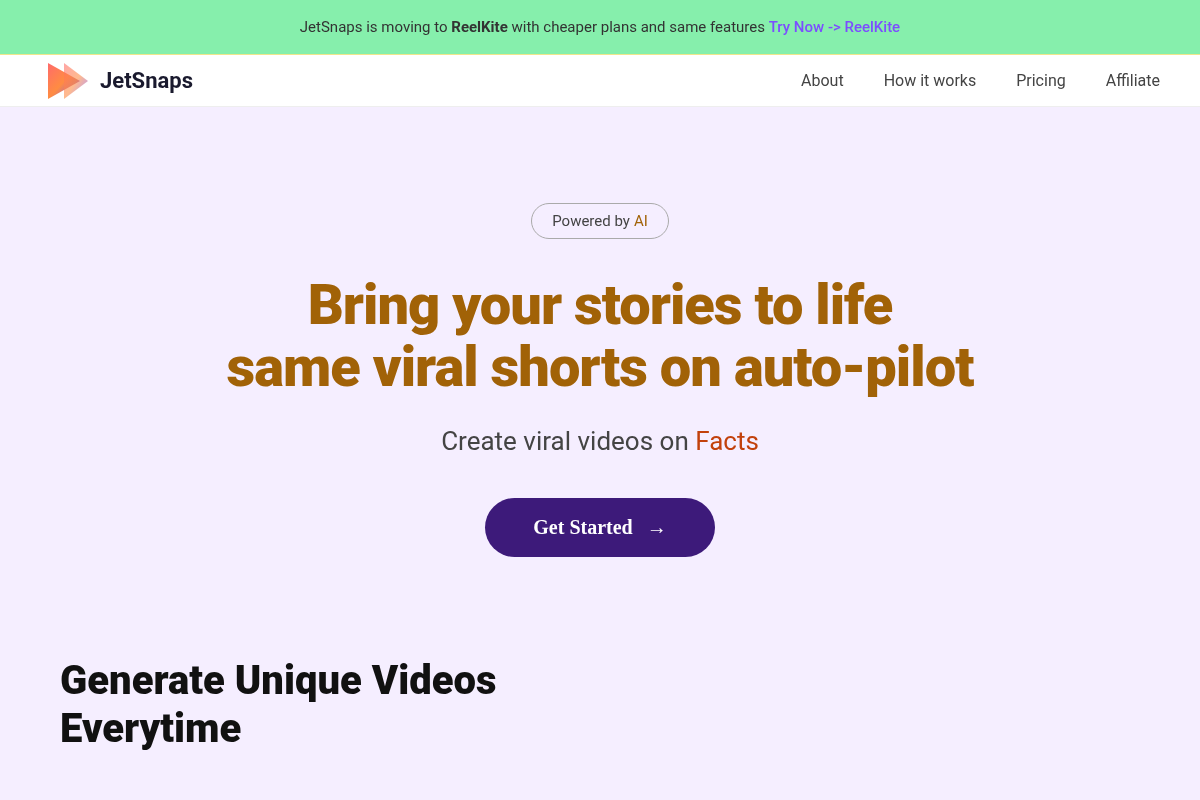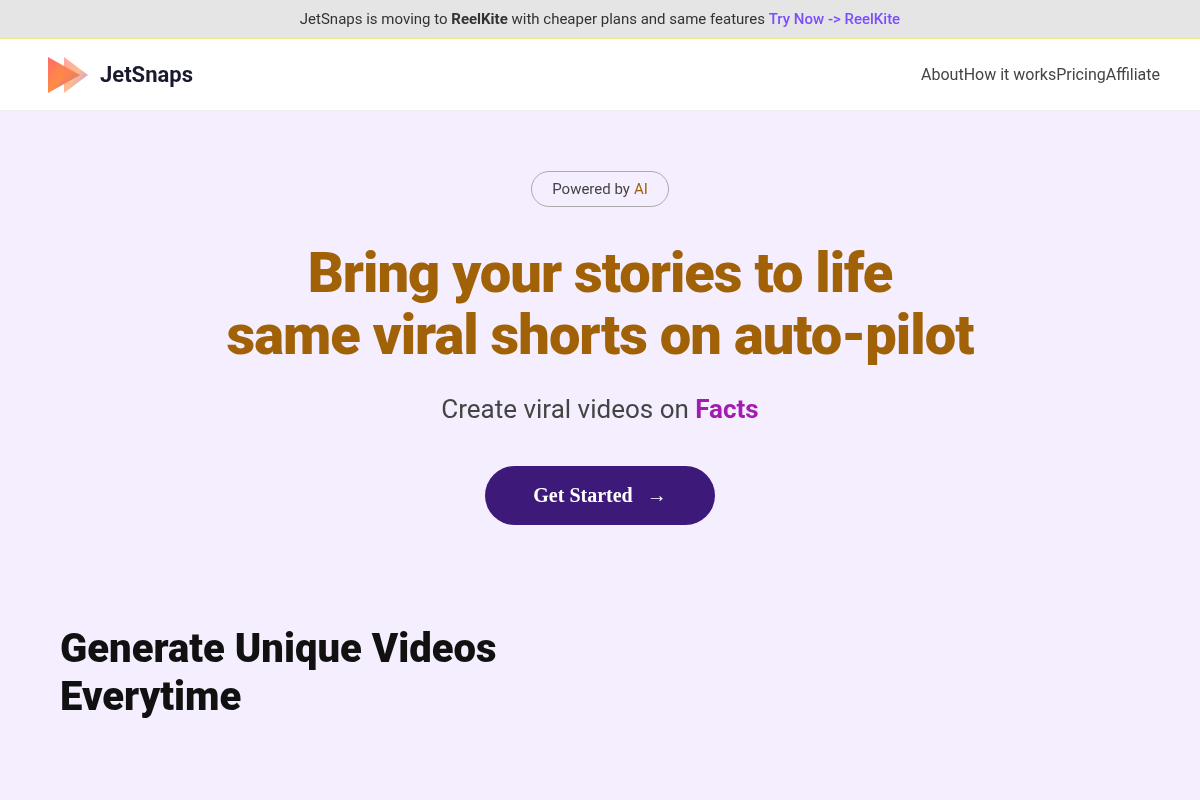--- a/index.html
+++ b/index.html
@@ -11,23 +11,23 @@
     body {
       font-family: -apple-system, BlinkMacSystemFont, 'Segoe UI', Roboto, sans-serif;
       background: #f5eeff;
       width: 1200px;
       min-height: 800px;
       overflow-x: hidden;
     }
 
     
     .announcement-banner {
-      background: #e5e5e5;
+      background: #86efac;
       text-align: center;
-      padding: 10px 20px;
+      padding: 18px 20px;
       font-size: 15px;
       color: #333;
       border-bottom: 1px solid #f0e68c;
     }
 
     .announcement-banner a {
       color: #7c4dff;
       text-decoration: none;
       font-weight: 500;
     }
@@ -36,21 +36,21 @@
       font-weight: 700;
     }
 
     
     .navbar {
       background: #ffffff;
       display: flex;
       align-items: center;
       justify-content: space-between;
       padding: 0 40px;
-      height: 72px;
+      height: 52px;
       border-bottom: 1px solid #eee;
     }
 
     .nav-left {
       display: flex;
       align-items: center;
       gap: 12px;
     }
 
     .logo-icon {
@@ -60,20 +60,21 @@
 
     .brand-name {
       font-size: 22px;
       font-weight: 700;
       color: #1a1a2e;
     }
 
     .nav-links {
       display: flex;
       align-items: center;
+      gap: 40px;
       list-style: none;
     }
 
     .nav-links a {
       text-decoration: none;
       color: #444;
       font-size: 16px;
       font-weight: 400;
     }
 
@@ -117,20 +118,21 @@
       display: inline-flex;
       align-items: center;
       gap: 4px;
       border: 1.5px solid #aaa;
       border-radius: 30px;
       padding: 8px 20px;
       font-size: 15px;
       color: #444;
       margin-bottom: 36px;
       background: transparent;
+      margin-top: 36px;
     }
 
     .powered-badge .ai-bold {
       font-weight: 400;
       color: #a16207;
     }
 
     .hero-title {
       font-size: 56px;
       font-weight: 900;
@@ -141,22 +143,22 @@
       letter-spacing: -1px;
     }
 
     .hero-subtitle {
       font-size: 26px;
       color: #444;
       margin-bottom: 42px;
     }
 
     .hero-subtitle .highlight {
-      color: #a21caf;
-      font-weight: 700;
+      color: #c2410c;
+      font-weight: 400;
     }
 
     .get-started-btn {
       background: #3d1a7a;
       color: white;
       border: none;
       padding: 18px 48px;
       border-radius: 40px;
       font-size: 20px;
       font-weight: 700;

